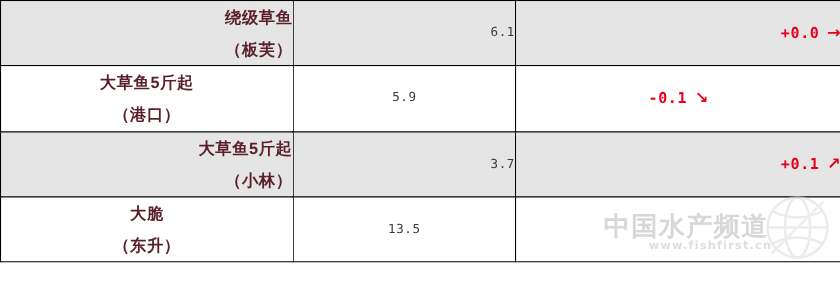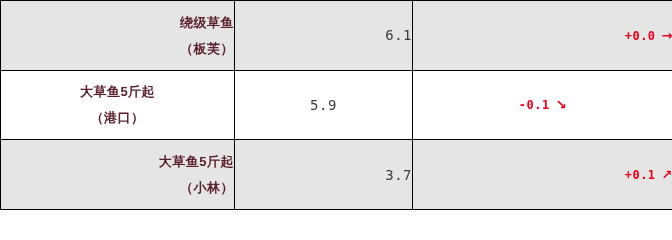--- a/index.html
+++ b/index.html
@@ -45,21 +45,21 @@
     display: block;
     margin-bottom: 13px;
     letter-spacing: 0.5px;
   }
   .name-sub {
     display: block;
     letter-spacing: 0.5px;
   }
   .price-cell {
     color: #3b3b3b;
-    font-size: 14px;
+    font-size: 10px;
     font-family: "DejaVu Sans Mono", "Liberation Mono", monospace;
     letter-spacing: 0.5px;
   }
   .delta-cell {
     color: #e8001c;
     font-size: 12px;
     font-weight: bold;
     font-family: "DejaVu Sans Mono", "Liberation Mono", monospace;
     letter-spacing: 0.5px;
     white-space: nowrap;
@@ -144,15 +144,37 @@
       <td class="col-name name-cell">
         <span class="name-main">大草鱼5斤起</span>
         <span class="name-sub">（小林）</span>
       </td>
       <td class="col-price price-cell">3.7</td>
       <td class="col-delta delta-cell">
         <span class="delta-value">+0.1</span><span class="delta-arrow">↗</span>
       </td>
     </tr>
 
+    <tr class="row-even">
+      <td class="col-name name-cell">
+        <span class="name-main">大脆</span>
+        <span class="name-sub">（东升）</span>
+      </td>
+      <td class="col-price price-cell">13.5</td>
+      <td class="col-delta delta-cell">
+        <span class="delta-value delta-empty"></span>
+        <div class="watermark">
+          <svg class="wm-globe" viewBox="0 0 54 54">
+            <circle cx="27" cy="27" r="24" fill="none" stroke="#dcdcdc" stroke-width="2"></circle>
+            <ellipse cx="27" cy="27" rx="10" ry="24" fill="none" stroke="#dcdcdc" stroke-width="2"></ellipse>
+            <line x1="3" y1="27" x2="51" y2="27" stroke="#dcdcdc" stroke-width="2"></line>
+            <path d="M7 14 Q27 24 47 14" fill="none" stroke="#dcdcdc" stroke-width="2"></path>
+            <path d="M7 40 Q27 30 47 40" fill="none" stroke="#dcdcdc" stroke-width="2"></path>
+            <line x1="6" y1="48" x2="48" y2="6" stroke="#e0e0e0" stroke-width="2"></line>
+          </svg>
+          <div class="wm-text">中国水产频道</div>
+          <div class="wm-url">www.fishfirst.cn</div>
+        </div>
+      </td>
+    </tr>
 
   </tbody>
 </table>
 
 </body></html>

